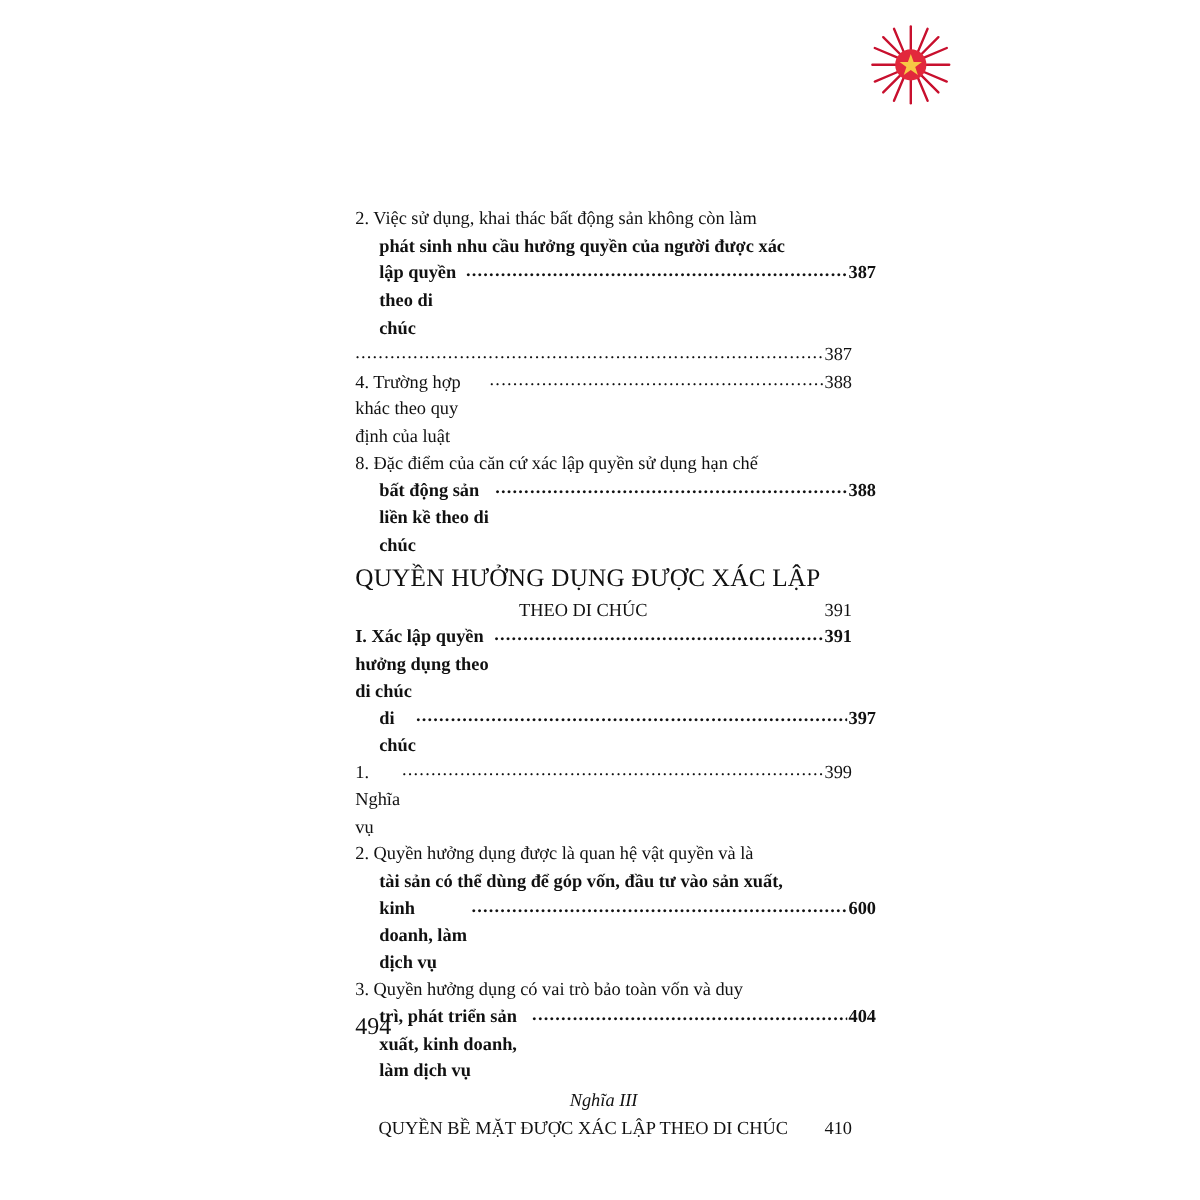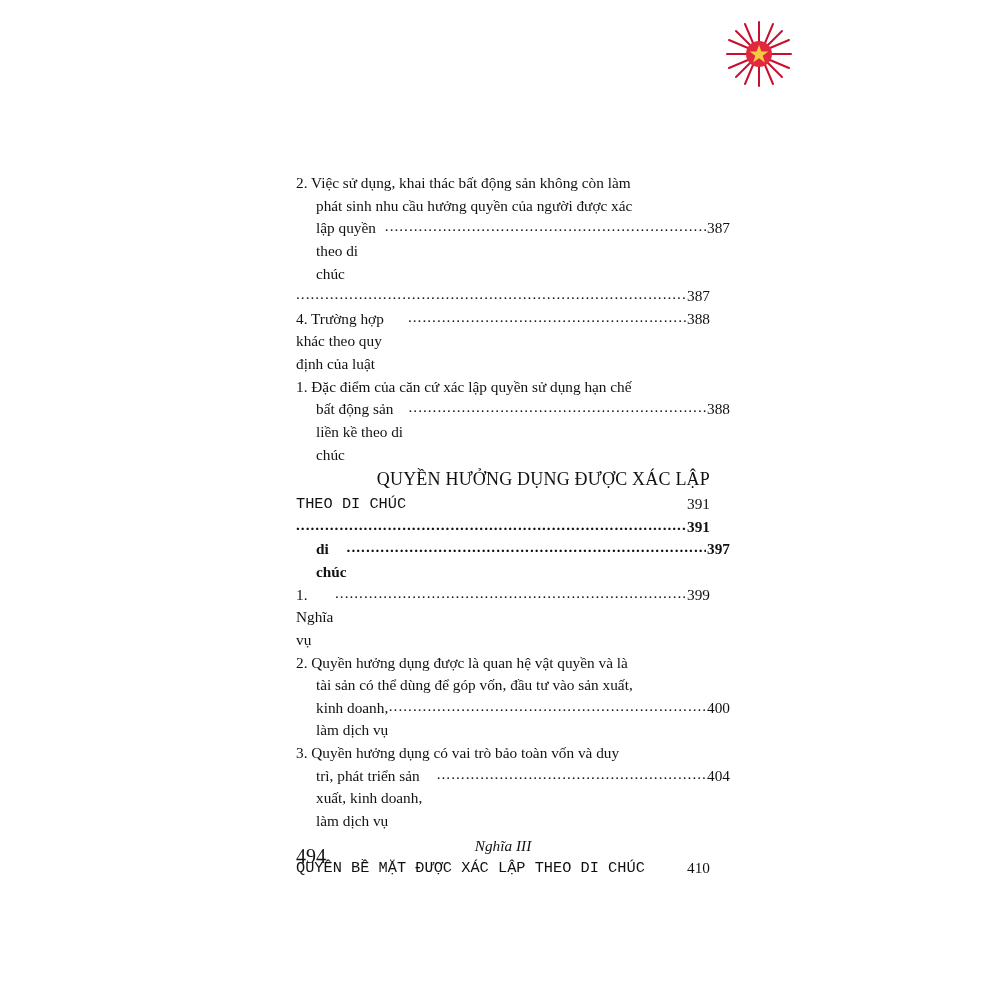--- a/index.html
+++ b/index.html
@@ -66,45 +66,45 @@
   }
   .row .leader::before {
     content: "......................................................................................................................................";
   }
   .row .pg {
     flex: 0 0 auto;
     text-align: right;
     padding-left: 1px;
     white-space: nowrap;
   }
-  .cont { padding-left: 20px; }
+  .cont { padding-left: 20px; font-weight: bold; }
 
   .bold { font-weight: bold; }
 
   .chaphead {
     text-align: center;
     font-style: italic;
     font-size: 15.3px;
     line-height: 1.5;
     margin-top: 2px;
   }
   .chaptitle {
-    text-align: right;
-    font-size: 18px;
+    text-align: left;
+    font-size: 21px;
     line-height: 1.5;
     letter-spacing: 0.2px;
   }
   .chaptitle-row {
     display: flex;
     align-items: flex-end;
     width: 100%;
   }
   .chaptitle-row .ct {
     flex: 1 1 auto;
-    font-family: Liberation Mono, monospace;
+    text-align: center;
   }
   .chaptitle-row .pg {
     flex: 0 0 auto;
     width: 34px;
     text-align: right;
   }
 
   .folio {
     position: absolute;
     left: 296px;
@@ -164,38 +164,39 @@
 
     <div class="entry">
       <div class="row">
         <span class="txt">4. Trường hợp khác theo quy định của luật</span>
         <span class="leader"></span>
         <span class="pg">388</span>
       </div>
     </div>
 
     <div class="entry">
-      <div>1. Đặc điểm của căn cứ xác lập quyền sử dụng hạn chế</div>
+      <div>8. Đặc điểm của căn cứ xác lập quyền sử dụng hạn chế</div>
       <div class="row cont">
         <span class="txt">bất động sản liền kề theo di chúc</span>
         <span class="leader"></span>
         <span class="pg">388</span>
       </div>
     </div>
 
     <div class="entry">
       <div class="chaptitle">QUYỀN HƯỞNG DỤNG ĐƯỢC XÁC LẬP</div>
       <div class="chaptitle-row">
         <span class="ct">THEO DI CHÚC</span>
         <span class="pg">391</span>
       </div>
     </div>
 
     <div class="entry bold">
       <div class="row">
+        <span class="txt">I. Xác lập quyền hưởng dụng theo di chúc</span>
         <span class="leader"></span>
         <span class="pg">391</span>
       </div>
     </div>
 
     <div class="entry bold">
       <div class="row cont">
         <span class="txt">di chúc</span>
         <span class="leader"></span>
         <span class="pg">397</span>
@@ -209,21 +210,21 @@
         <span class="pg">399</span>
       </div>
     </div>
 
     <div class="entry">
       <div>2. Quyền hưởng dụng được là quan hệ vật quyền và là</div>
       <div class="cont">tài sản có thể dùng để góp vốn, đầu tư vào sản xuất,</div>
       <div class="row cont">
         <span class="txt">kinh doanh, làm dịch vụ</span>
         <span class="leader"></span>
-        <span class="pg">400</span>
+        <span class="pg">600</span>
       </div>
     </div>
 
     <div class="entry">
       <div>3. Quyền hưởng dụng có vai trò bảo toàn vốn và duy</div>
       <div class="row cont">
         <span class="txt">trì, phát triển sản xuất, kinh doanh, làm dịch vụ</span>
         <span class="leader"></span>
         <span class="pg">404</span>
       </div>

